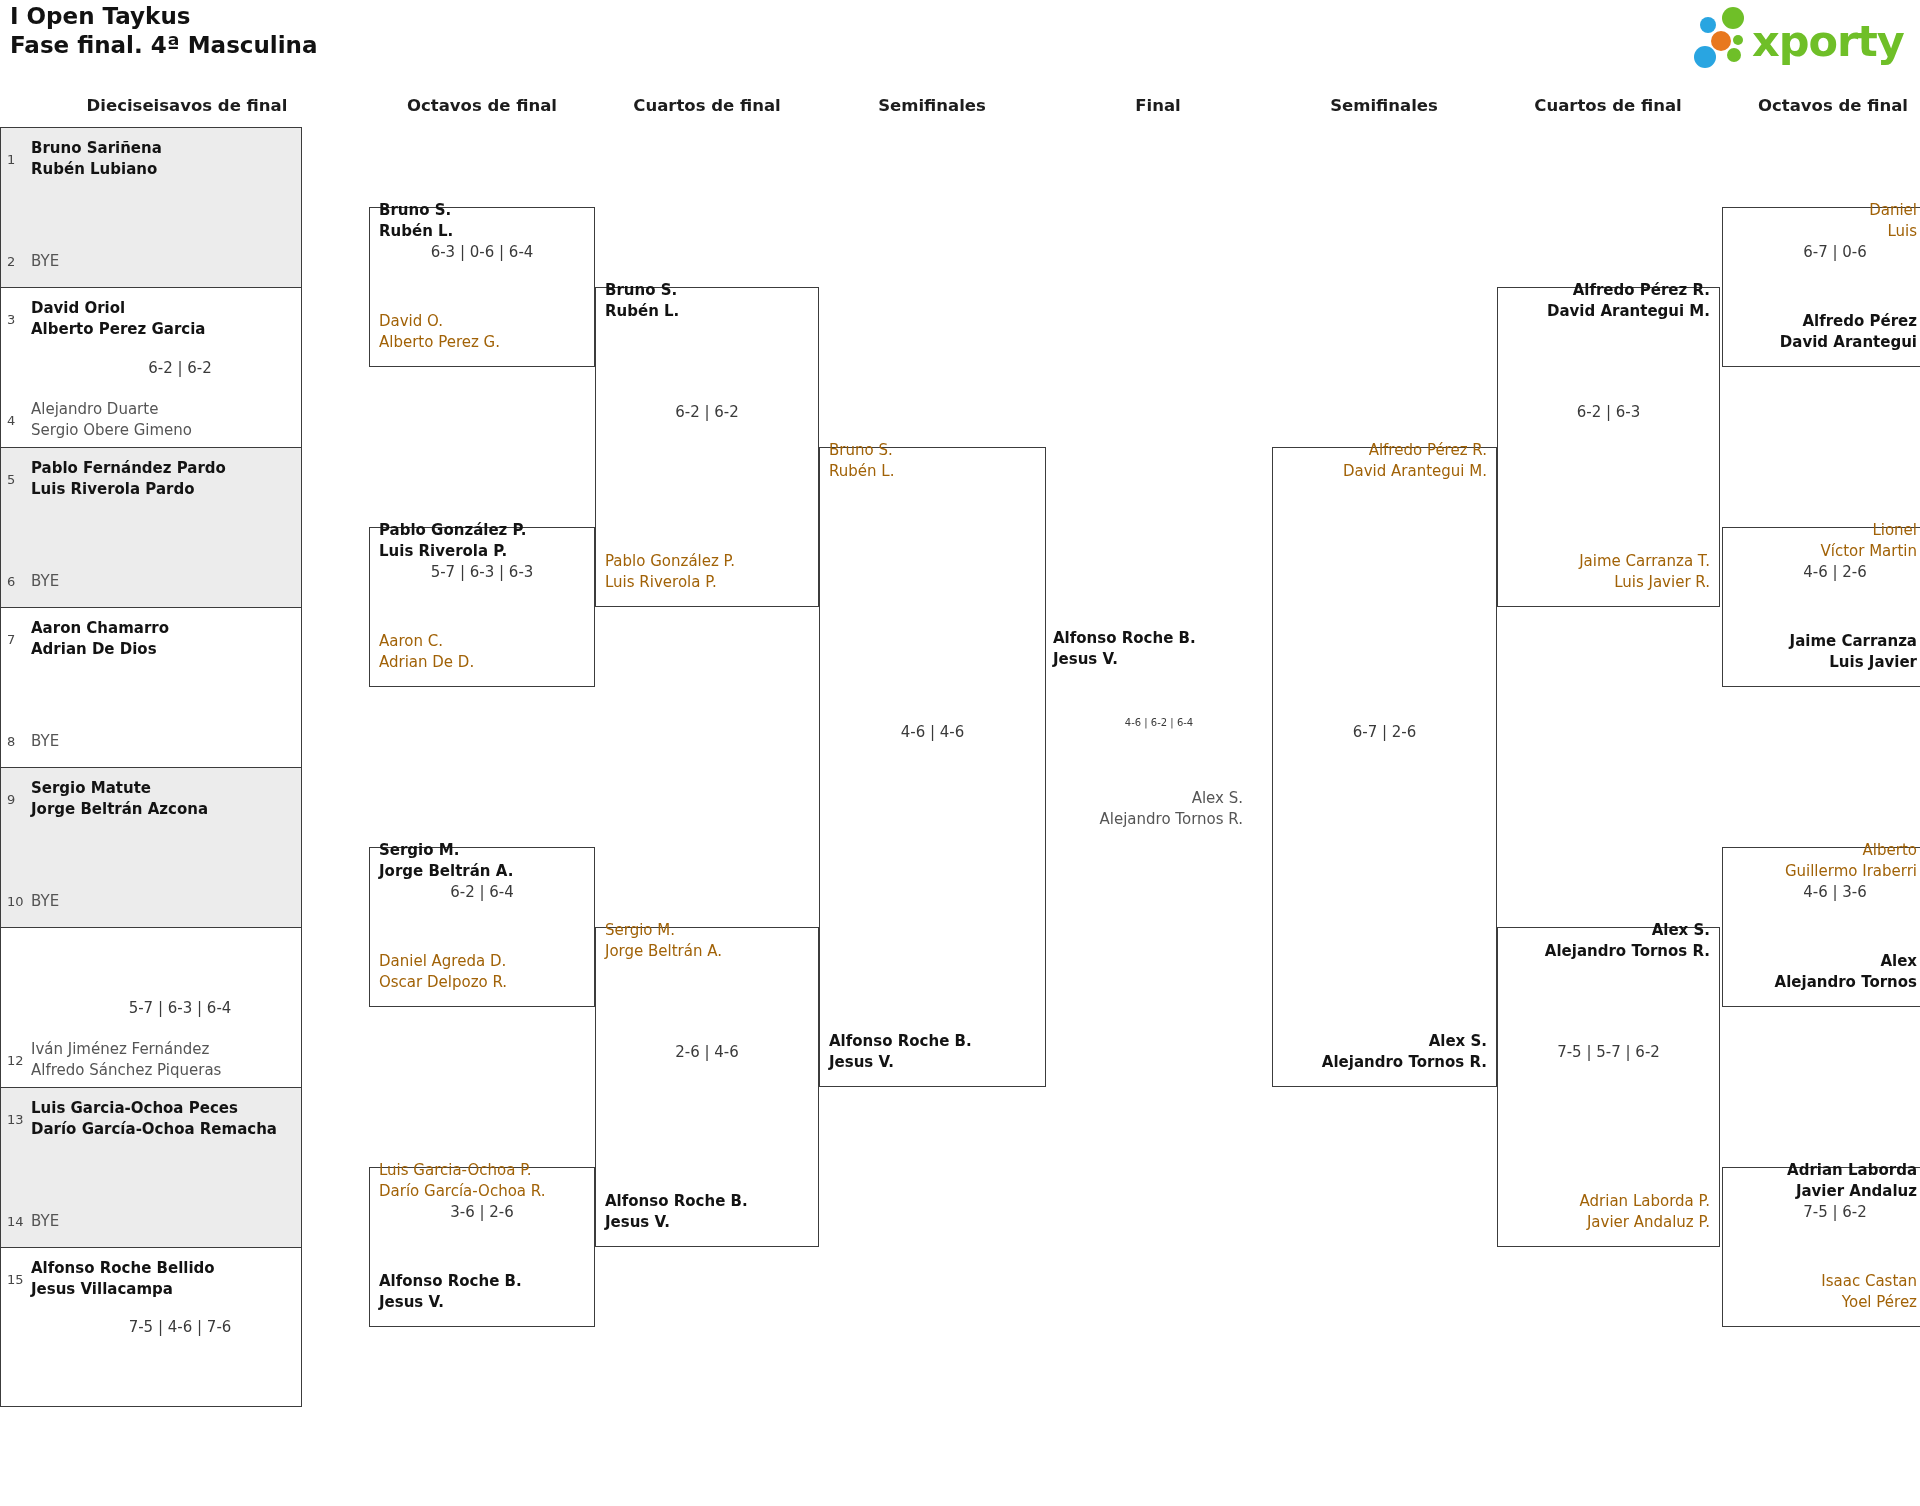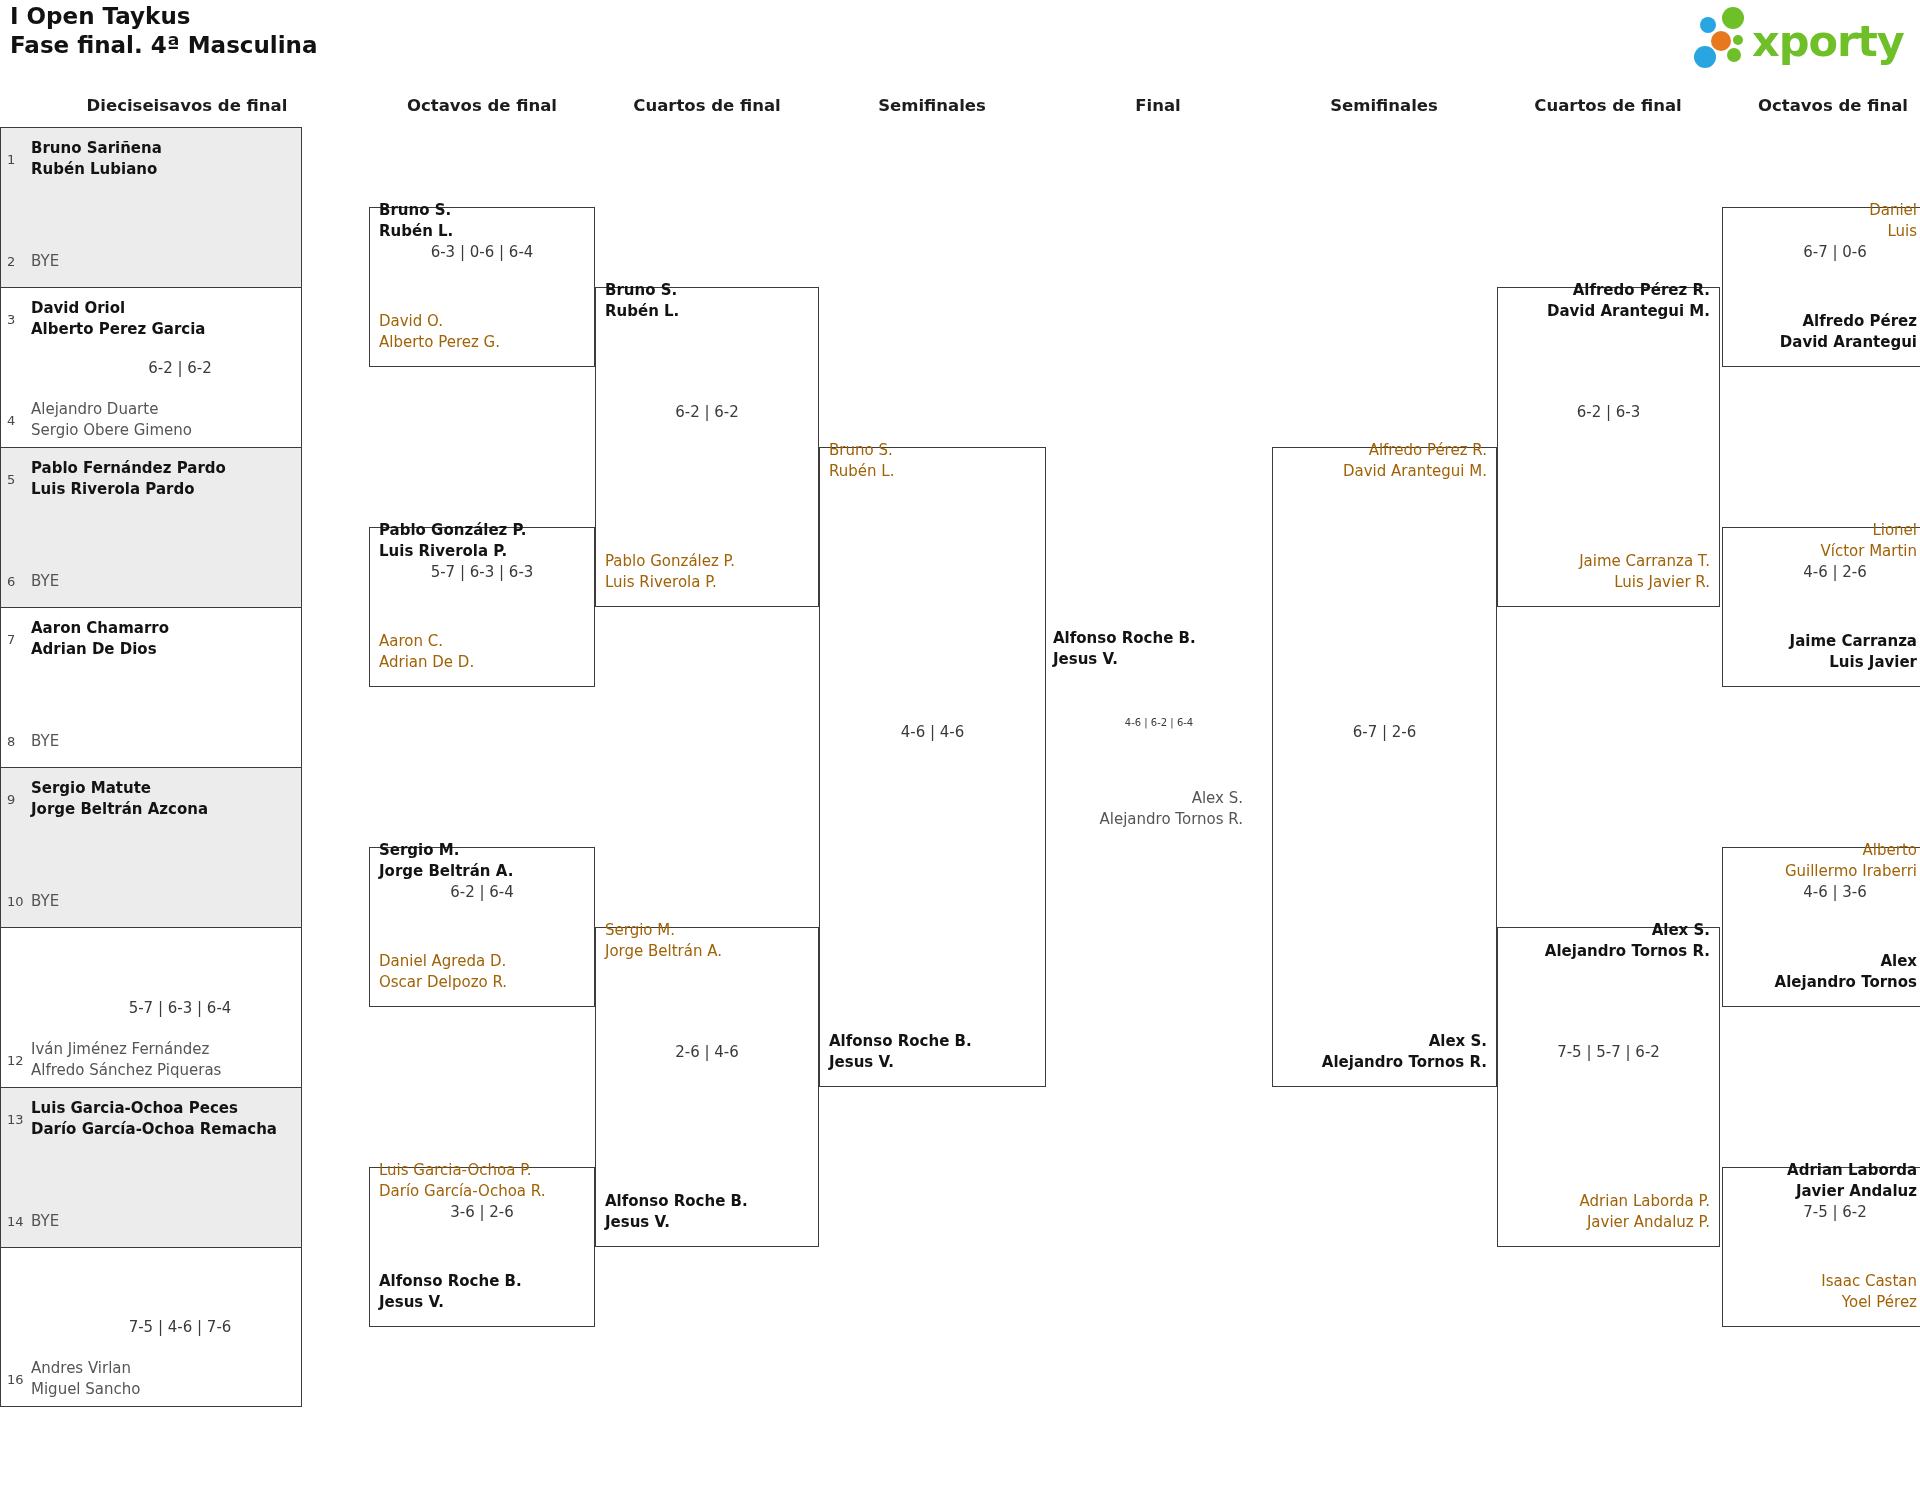--- a/index.html
+++ b/index.html
@@ -172,28 +172,28 @@
       </div>
 
     <div class="team b bye">
         <span class="seed">14</span>
         <div class="nm l">
           <div>BYE</div>
         </div>
       </div>
   </div>
   <div class="m last" style="top:1247px">
+    <div class="team t">
+        <span class="seed">15</span>
+        <div class="nm w">
+          <div>Alfonso Roche Bellido</div>
+          <div>Jesus Villacampa</div>
+        </div>
+      </div>
     <div class="mscore">7-5 | 4-6 | 7-6</div>
-    <div class="team b">
-        <span class="seed">16</span>
-        <div class="nm l">
-          <div>Andres Virlan</div>
-          <div>Miguel Sancho</div>
-        </div>
-      </div>
   </div>
 
   <div class="bx" style="left:369px;top:207px;width:226px;height:160px">
     <div class="lbl tl w">
         <div>Bruno S.</div>
         <div>Rubén L.</div>
       </div>
     <div class="bscore">6-3 | 0-6 | 6-4</div>
     <div class="lbl bl l">
         <div>David O.</div>

